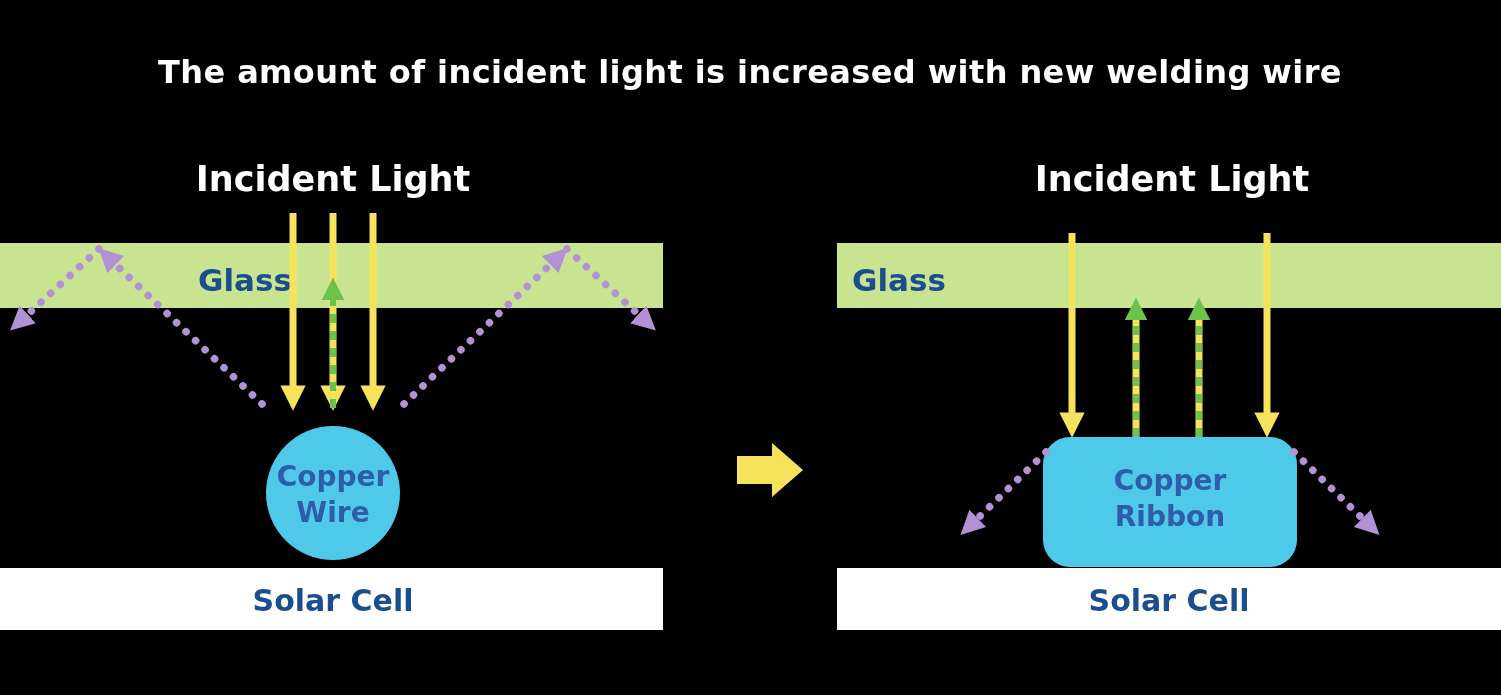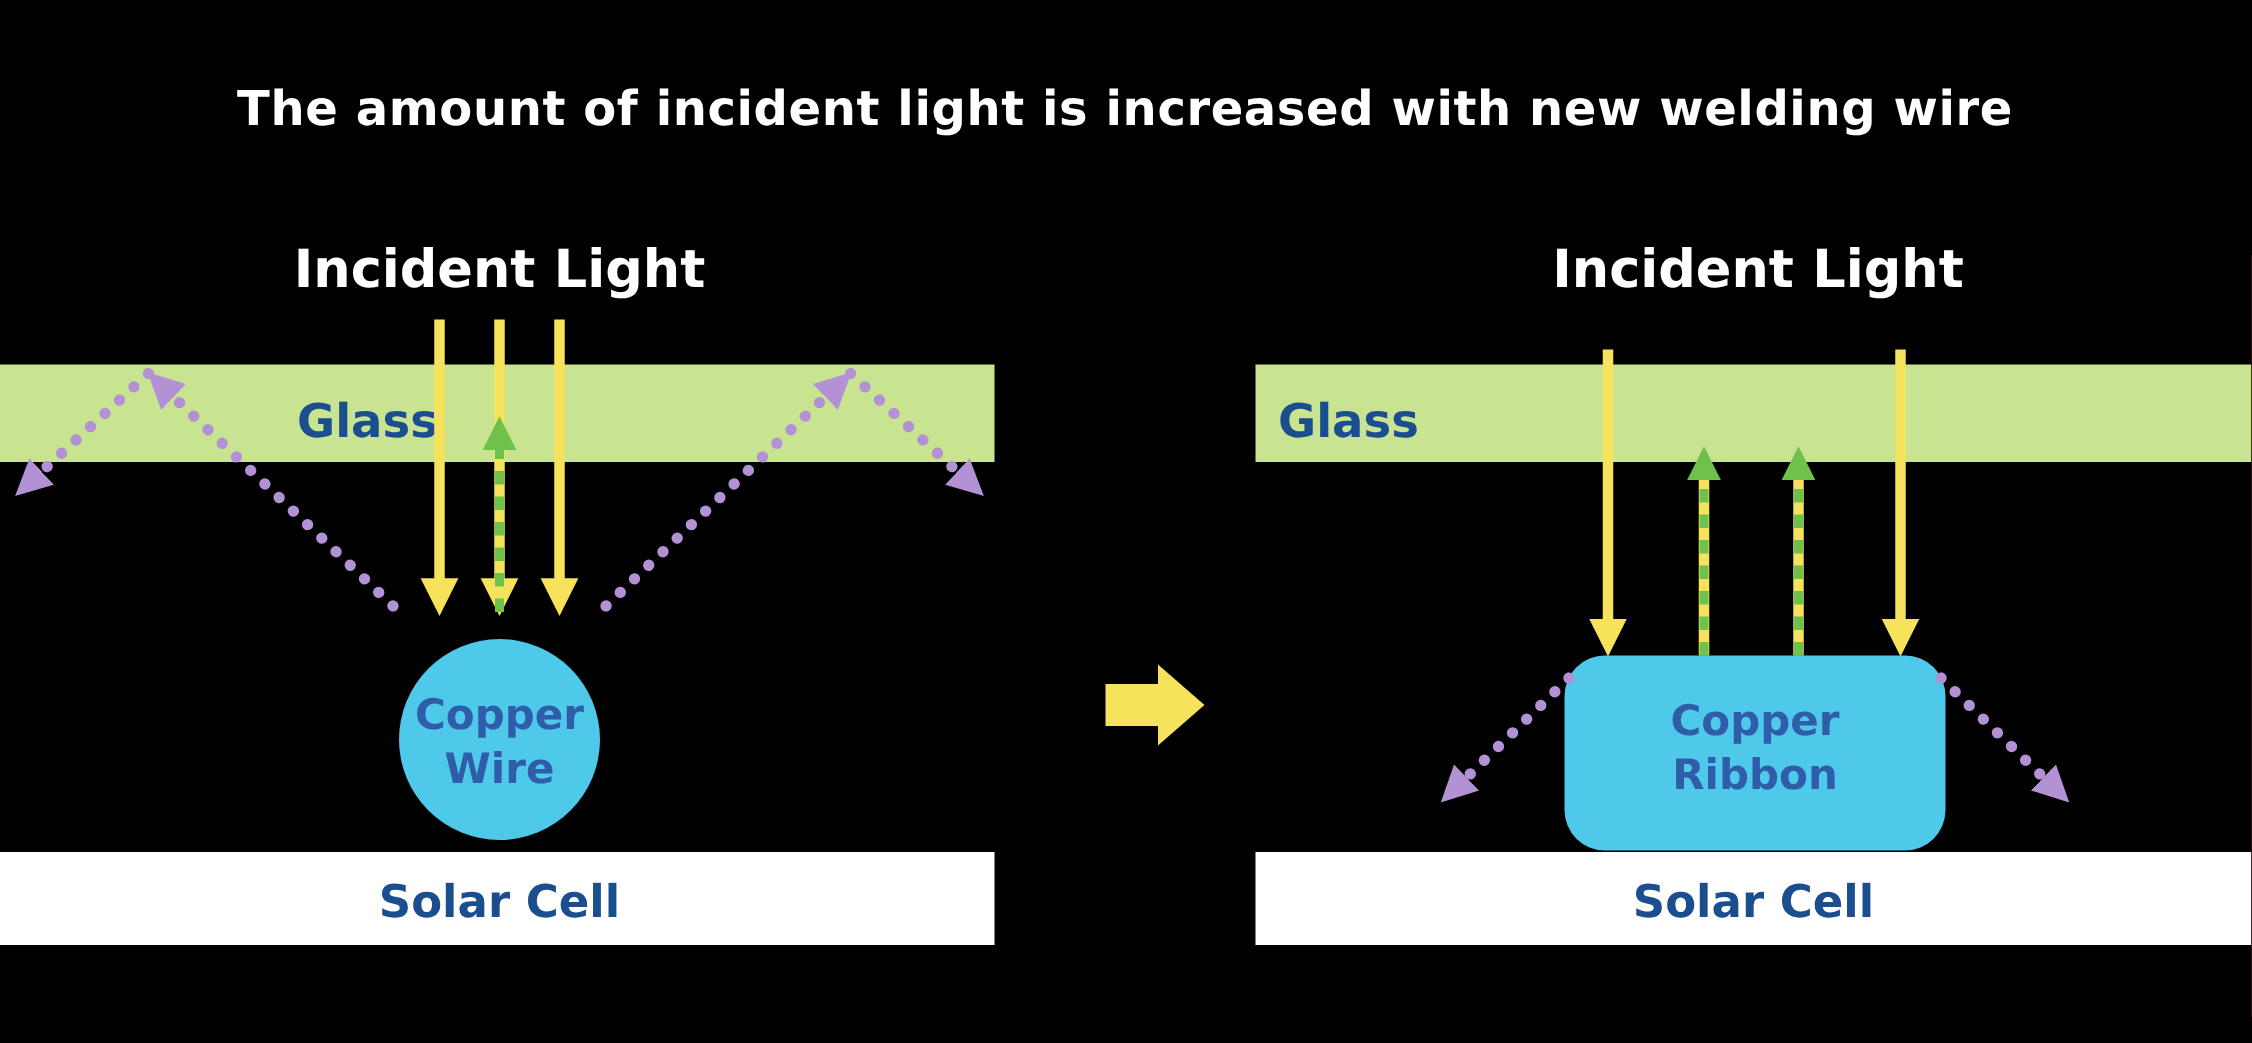--- a/index.html
+++ b/index.html
@@ -4,21 +4,21 @@
 <style>
   html, body {
     margin: 0;
     padding: 0;
     background: #000000;
   }
   .canvas {
     position: relative;
     width: 1501px;
     height: 695px;
-    background: #ef4444;
+    background: #4d7c0f;
     overflow: hidden;
     text-align: center;
   }
   svg text {
     font-family: "DejaVu Sans", "Liberation Sans", sans-serif;
   }
   .title-text {
     font-size: 32px;
     font-weight: 700;
     letter-spacing: 0.4px;

